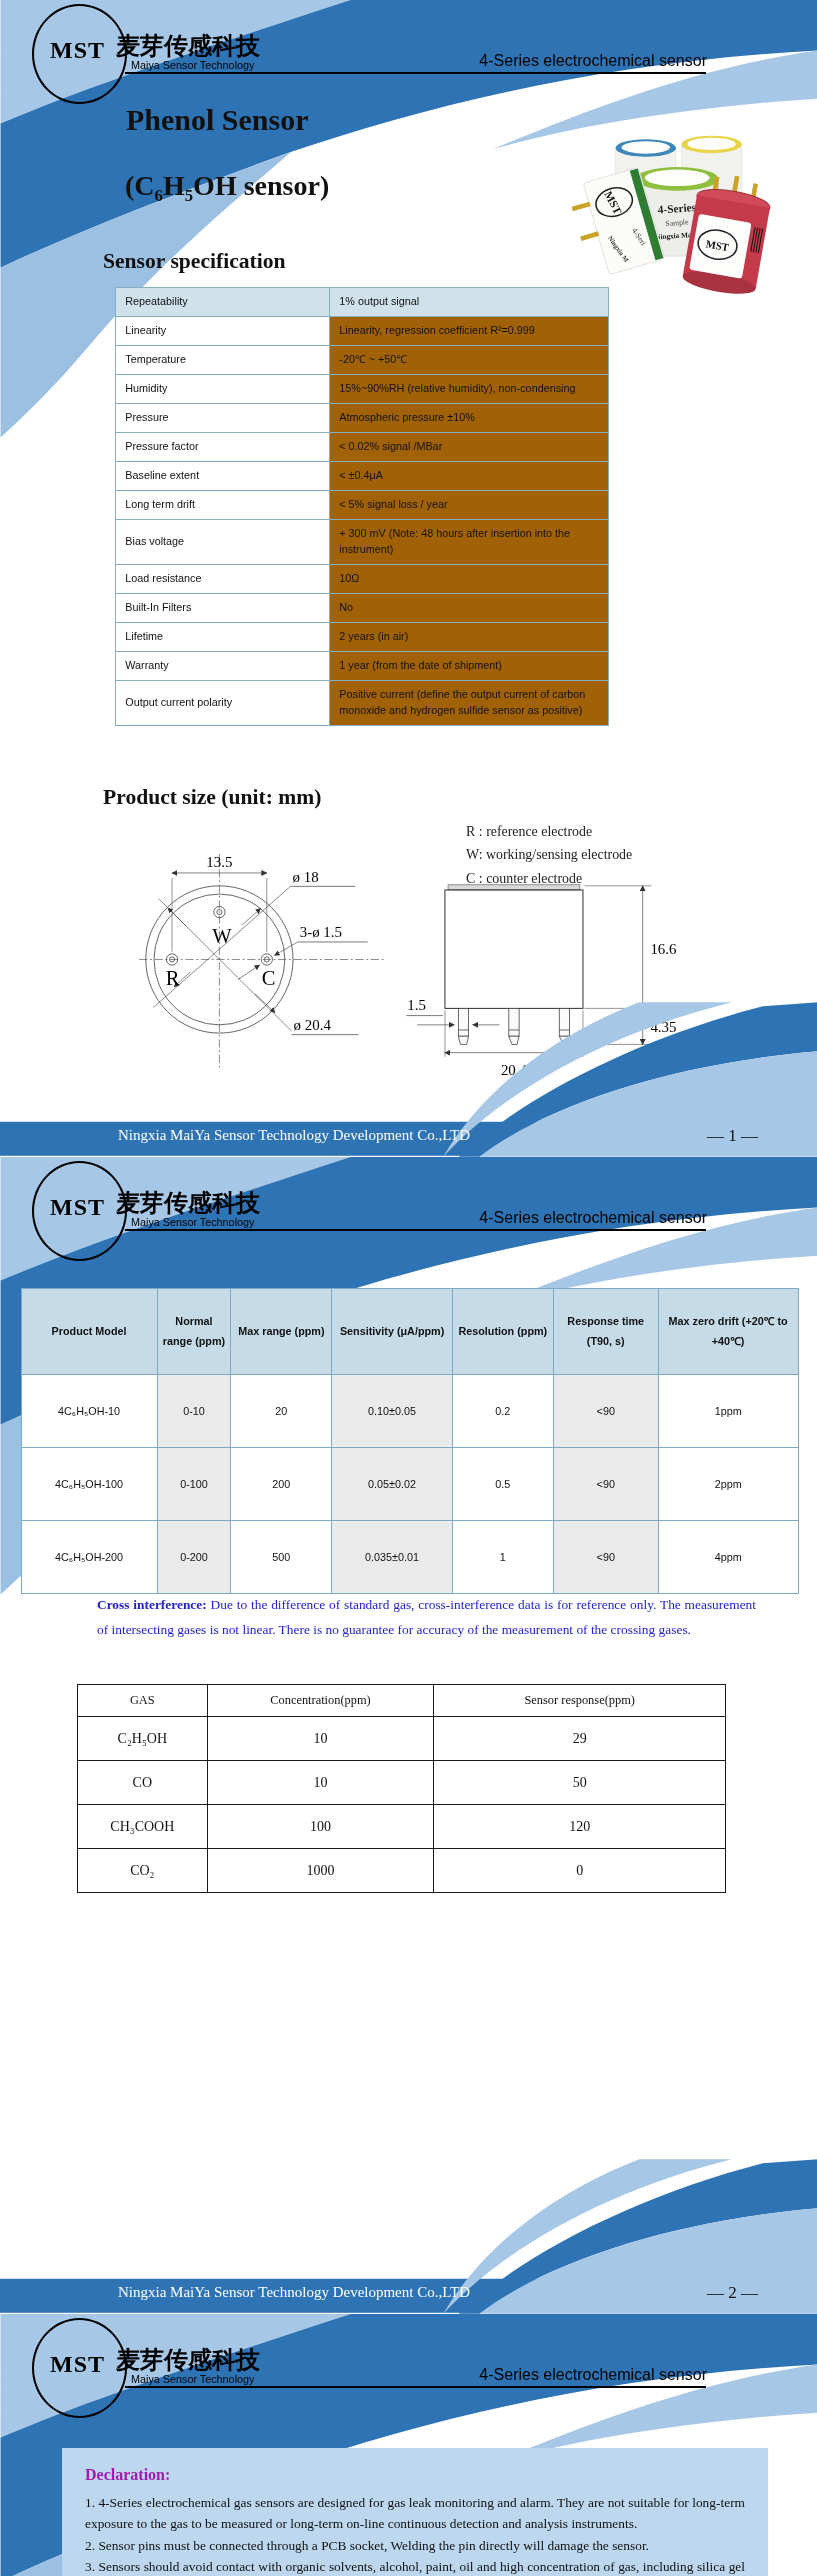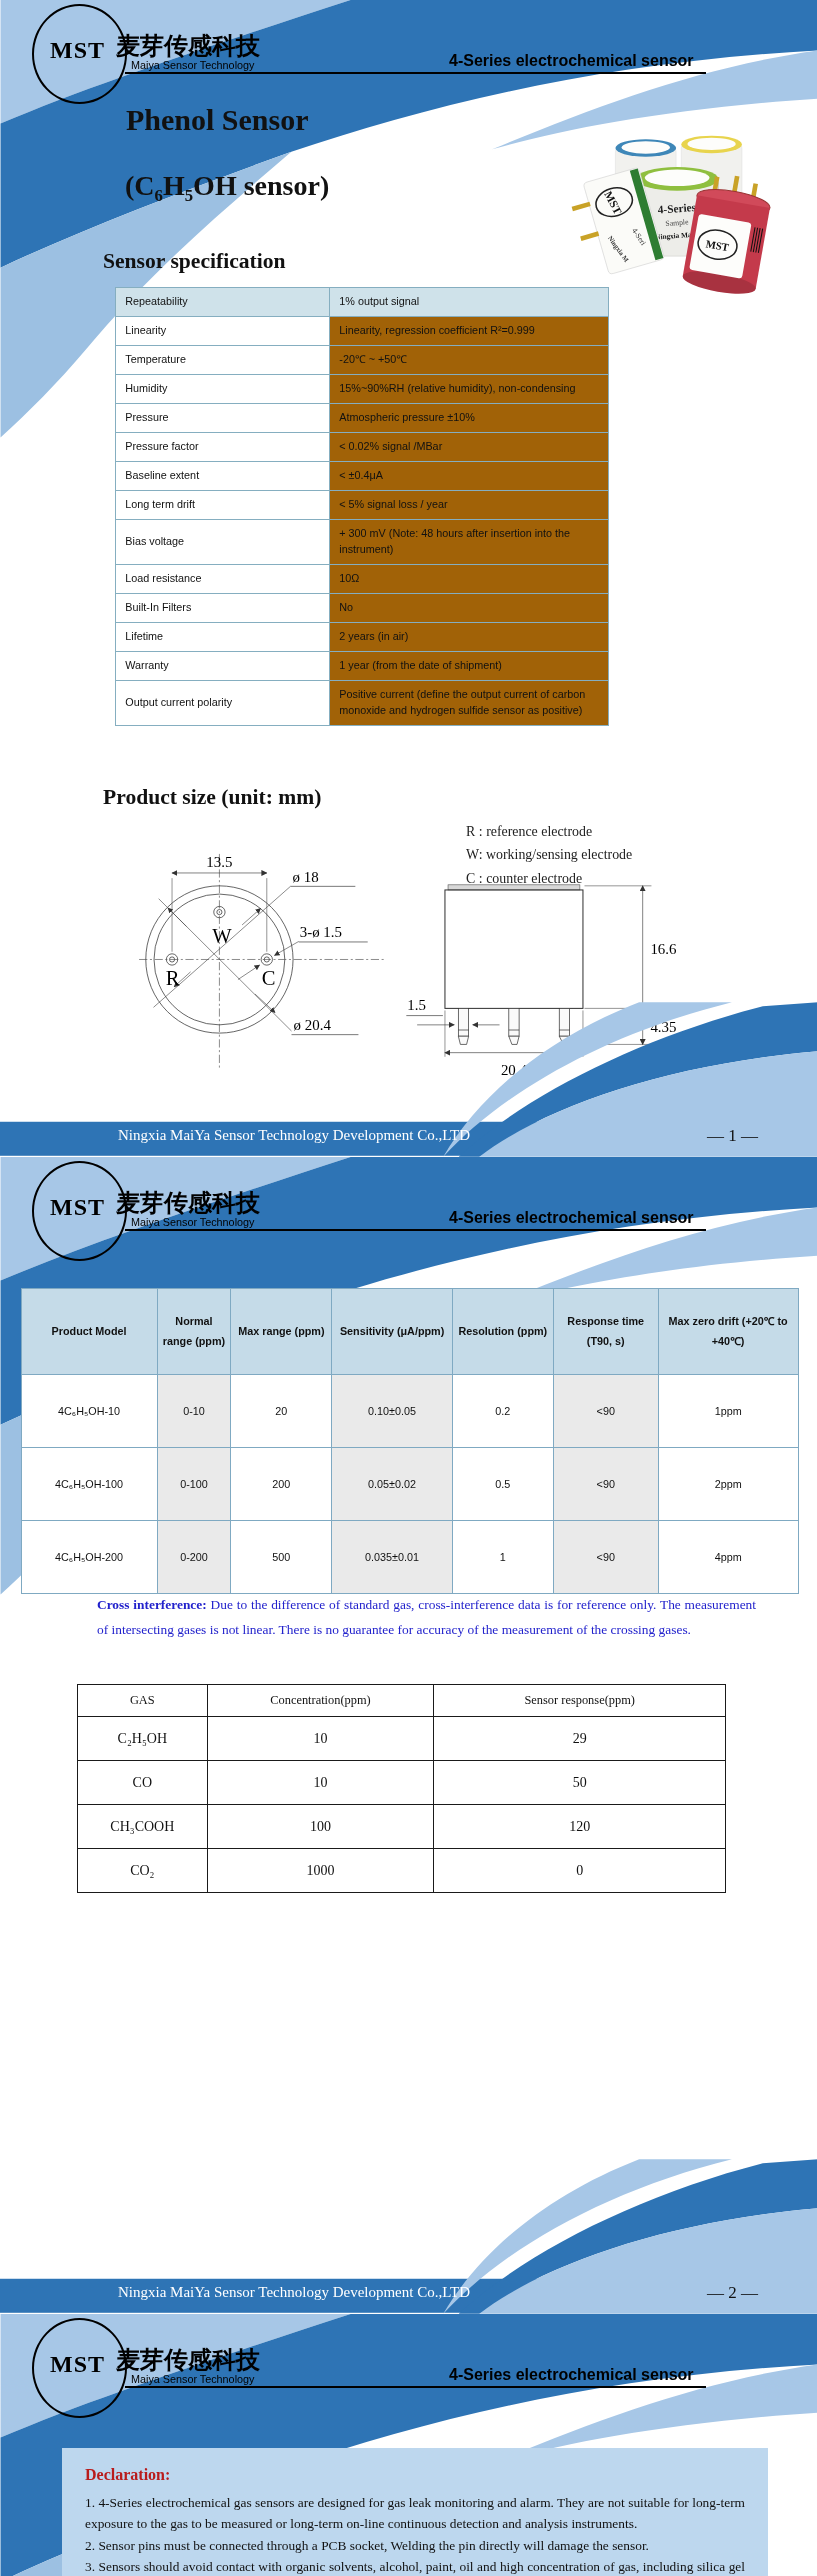--- a/index.html
+++ b/index.html
@@ -6,21 +6,21 @@
   body{width:818px;font-family:"Liberation Sans",sans-serif;color:#111;}
   .page{position:relative;width:818px;height:1157px;background:#fff;overflow:hidden;}
   svg text{font-family:"Liberation Serif",serif;}
 
   
   .hdr-deco{position:absolute;left:0;top:0;width:818px;height:453px;pointer-events:none;}
   .logo-ellipse{position:absolute;left:32px;top:4.1px;width:91px;height:96px;border:2.6px solid #000;border-radius:50%;}
   .logo-mst{position:absolute;left:32px;top:37px;width:91px;text-align:center;font-family:"Liberation Serif",serif;font-weight:bold;font-size:24px;letter-spacing:1px;color:#000;}
   .hdr-cjk{position:absolute;left:116px;top:30px;font-size:24px;font-weight:bold;color:#000;font-family:"Liberation Sans",sans-serif;}
   .hdr-latin{position:absolute;left:131px;top:59px;font-size:10.8px;font-weight:normal;color:#000;}
-  .hdr-series{position:absolute;left:449px;top:52px;width:258px;font-size:16px;font-weight:700;color:#000;}
+  .hdr-series{position:absolute;left:449px;top:52px;width:258px;text-align:right;font-size:16px;font-weight:400;color:#000;}
   .hdr-rule{position:absolute;left:125px;top:72px;width:581px;height:1.5px;background:#000;}
 
   
   .ftr-deco{position:absolute;left:0;top:1002px;width:818px;height:155px;}
   .ftr-company{position:absolute;left:118px;top:1127px;font-family:"Liberation Serif",serif;font-weight:normal;font-size:15px;color:#fff;z-index:5;}
   .ftr-page{position:absolute;left:707px;top:1126px;font-family:"Liberation Serif",serif;font-size:17px;color:#111;z-index:5;}
 
   
   .p1-title{position:absolute;left:126px;top:103px;font-family:"Liberation Serif",serif;font-weight:bold;font-size:30px;}
   .p1-subtitle{position:absolute;left:125px;top:170px;font-family:"Liberation Serif",serif;font-weight:bold;font-size:28px;}
@@ -44,21 +44,21 @@
 
   .cross{position:absolute;left:59px;top:435px;width:659px;font-family:"Liberation Serif",serif;font-size:13.4px;line-height:1.9;color:#2222cc;text-align:justify;margin-left:38px;}
   .cross b{font-weight:bold;}
 
   table.gas{position:absolute;left:77px;top:527px;width:649px;border-collapse:collapse;table-layout:fixed;text-align:center;font-family:"Liberation Serif",serif;}
   table.gas th{border:1px solid #1a1a1a;font-size:12.4px;font-weight:normal;height:29px;vertical-align:middle;}
   table.gas td{border:1px solid #1a1a1a;font-size:14px;height:41px;vertical-align:middle;}
 
   
   .decl-box{position:absolute;left:62px;top:134px;width:706px;height:330px;background:#bdd7ee;box-sizing:border-box;padding:17.5px 23px 0 23px;}
-  .decl-h{font-family:"Liberation Serif",serif;font-weight:bold;font-size:16px;margin:0 0 8.2px 0;color:#b91c1c;}
+  .decl-h{font-family:"Liberation Serif",serif;font-weight:bold;font-size:16px;margin:0 0 8.2px 0;color:#a21caf;}
   .decl-item{font-family:"Liberation Serif",serif;font-size:13.4px;line-height:21.6px;margin:0;text-align:justify;color:#111;}
 </style>
 </head>
 <body>
 
 <div class="page">
   <svg class="hdr-deco" viewBox="0 0 1587 880">
     <path d="M0 0 L680 0 C420 85 190 160 0 240 Z" fill="#a7c7e7"></path>
     <path d="M680 0 L1587 0 L1587 98 C1170 120 830 205 565 295 C370 365 170 440 0 520 L0 240 C190 160 420 85 680 0 Z" fill="#2e74b5"></path>
     <path d="M1587 98 L1587 192 C1300 210 1090 252 955 290 C1160 205 1360 130 1587 98 Z" fill="#a7c7e7"></path>

